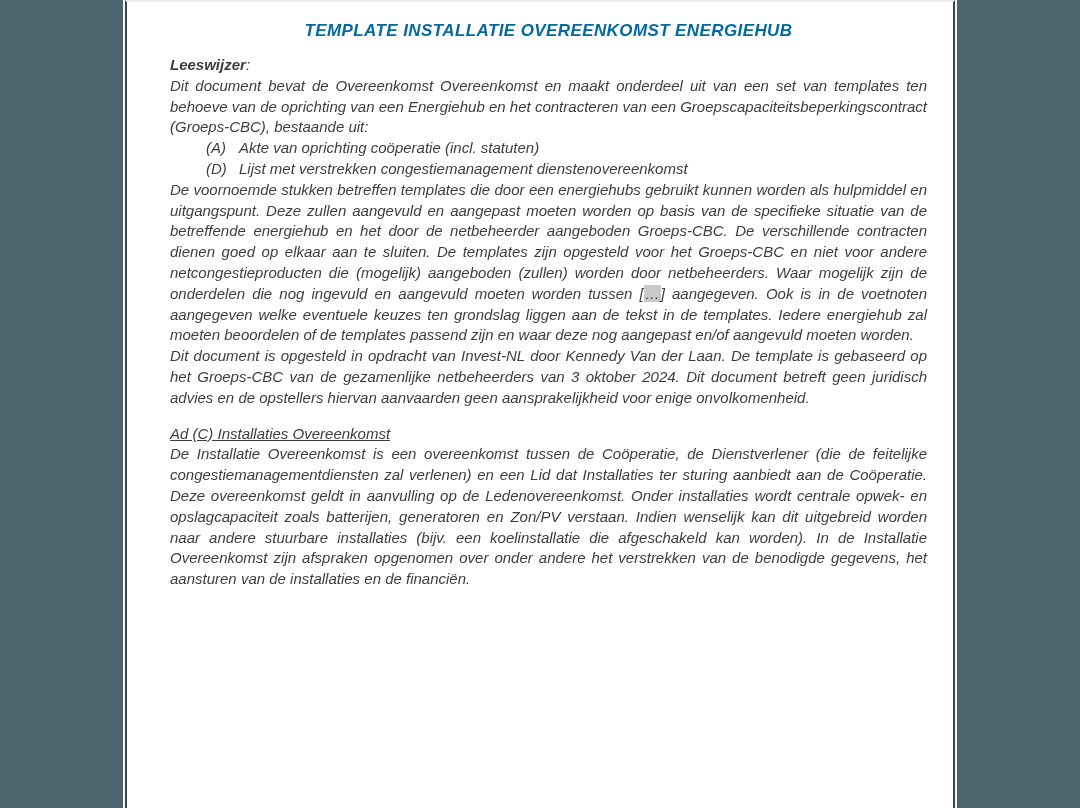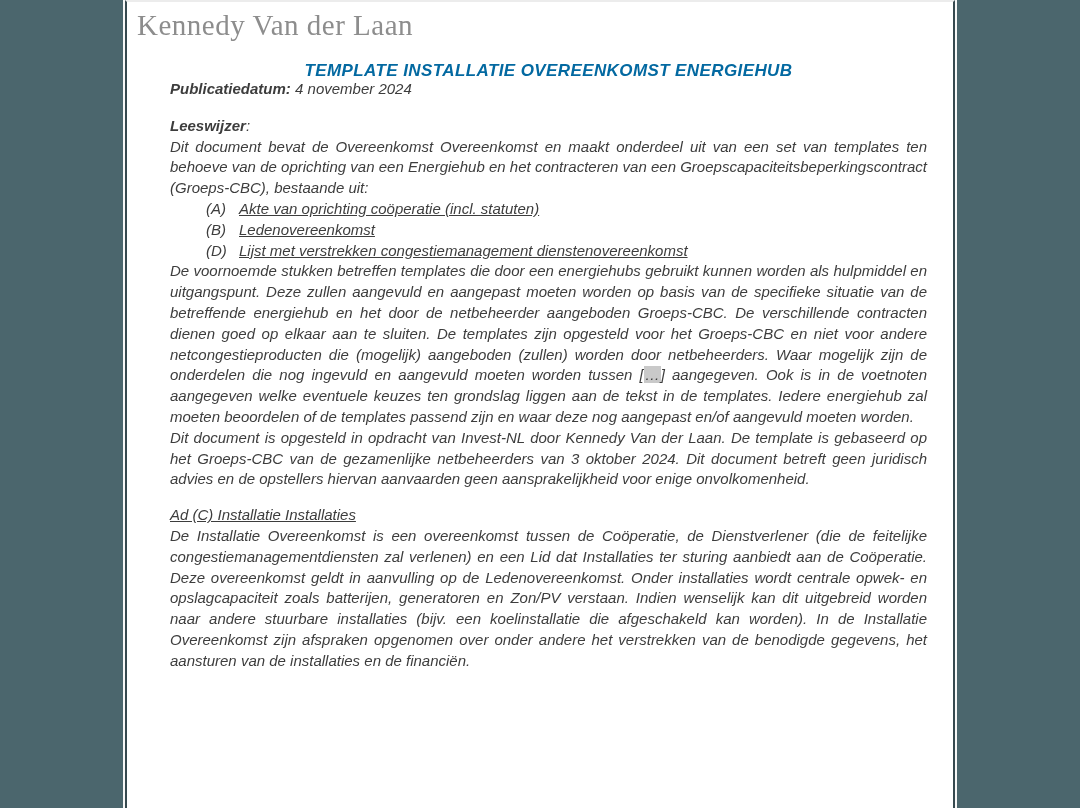--- a/index.html
+++ b/index.html
@@ -47,62 +47,59 @@
     font-style:italic;
     font-size:15px;
     line-height:20.8px;
     color:#3d3d3d;
   }
   .doc-body p{margin:0;}
   .pub-line{margin-top:31px;}
   .b{font-weight:bold;}
   .just{text-align:justify;}
   .sec-leeswijzer{margin-top:16px;}
-  .list{margin:0;text-decoration:underline;}
+  .list{margin:0;}
   .list-item{margin-left:36px;}
   .list-marker{display:inline-block;width:33px;}
   .sec-templates{margin-top:10px;}
   .sec-opdracht{margin-top:17px;}
   .sec-adc{margin-top:15px;}
   .adc-heading{text-decoration:underline;}
   .ph{
     background:#c9c9c9;
     padding:0 1px;
   }
 </style>
 </head>
 <body>
 
 <div class="canvas">
   <div class="page">
 
-    <div class="brand">Kennedy Van der Laan</div>
 
     <div class="content doc-body">
 
       <div class="doc-title">TEMPLATE INSTALLATIE OVEREENKOMST ENERGIEHUB</div>
 
-      <p class="pub-line"><span class="b">Publicatiedatum:</span><span> 4 november 2024</span></p>
 
       <div class="sec-leeswijzer">
         <div><span class="b">Leeswijzer</span><span>:</span></div>
 
         <p class="just">Dit document bevat de Overeenkomst Overeenkomst en maakt onderdeel uit van een set van templates ten behoeve van de oprichting van een Energiehub en het contracteren van een Groepscapaciteitsbeperkingscontract (Groeps-CBC), bestaande uit:</p>
 
         <div class="list">
           <div class="list-item"><span class="list-marker">(A)</span><span>Akte van oprichting coöperatie (incl. statuten)</span></div>
-          <div class="list-item"><span class="list-marker">(B)</span><span>Ledenovereenkomst</span></div>
           <div class="list-item"><span class="list-marker">(D)</span><span>Lijst met verstrekken congestiemanagement dienstenovereenkomst</span></div>
         </div>
       </div>
 
       <p class="just sec-templates"><span>De voornoemde stukken betreffen templates die door een energiehubs gebruikt kunnen worden als hulpmiddel en uitgangspunt. Deze zullen aangevuld en aangepast moeten worden op basis van de specifieke situatie van de betreffende energiehub en het door de netbeheerder aangeboden Groeps-CBC. De verschillende contracten dienen goed op elkaar aan te sluiten. De templates zijn opgesteld voor het Groeps-CBC en niet voor andere netcongestieproducten die (mogelijk) aangeboden (zullen) worden door netbeheerders. Waar mogelijk zijn de onderdelen die nog ingevuld en aangevuld moeten worden tussen [</span><span class="ph">…</span><span>] aangegeven. Ook is in de voetnoten aangegeven welke eventuele keuzes ten grondslag liggen aan de tekst in de templates. Iedere energiehub zal moeten beoordelen of de templates passend zijn en waar deze nog aangepast en/of aangevuld moeten worden.</span></p>
 
       <p class="just sec-opdracht">Dit document is opgesteld in opdracht van Invest-NL door Kennedy Van der Laan. De template is gebaseerd op het Groeps-CBC van de gezamenlijke netbeheerders van 3 oktober 2024. Dit document betreft geen juridisch advies en de opstellers hiervan aanvaarden geen aansprakelijkheid voor enige onvolkomenheid.</p>
 
       <div class="sec-adc">
-        <div class="adc-heading">Ad (C) Installatie Installaties</div>
+        <div class="adc-heading">Ad (C) Installaties Overeenkomst</div>
         <p class="just">De Installatie Overeenkomst is een overeenkomst tussen de Coöperatie, de Dienstverlener (die de feitelijke congestiemanagementdiensten zal verlenen) en een Lid dat Installaties ter sturing aanbiedt aan de Coöperatie. Deze overeenkomst geldt in aanvulling op de Ledenovereenkomst. Onder installaties wordt centrale opwek- en opslagcapaciteit zoals batterijen, generatoren en Zon/PV verstaan. Indien wenselijk kan dit uitgebreid worden naar andere stuurbare installaties (bijv. een koelinstallatie die afgeschakeld kan worden). In de Installatie Overeenkomst zijn afspraken opgenomen over onder andere het verstrekken van de benodigde gegevens, het aansturen van de installaties en de financiën.</p>
       </div>
 
     </div>
   </div>
 </div>
 
 </body></html>

